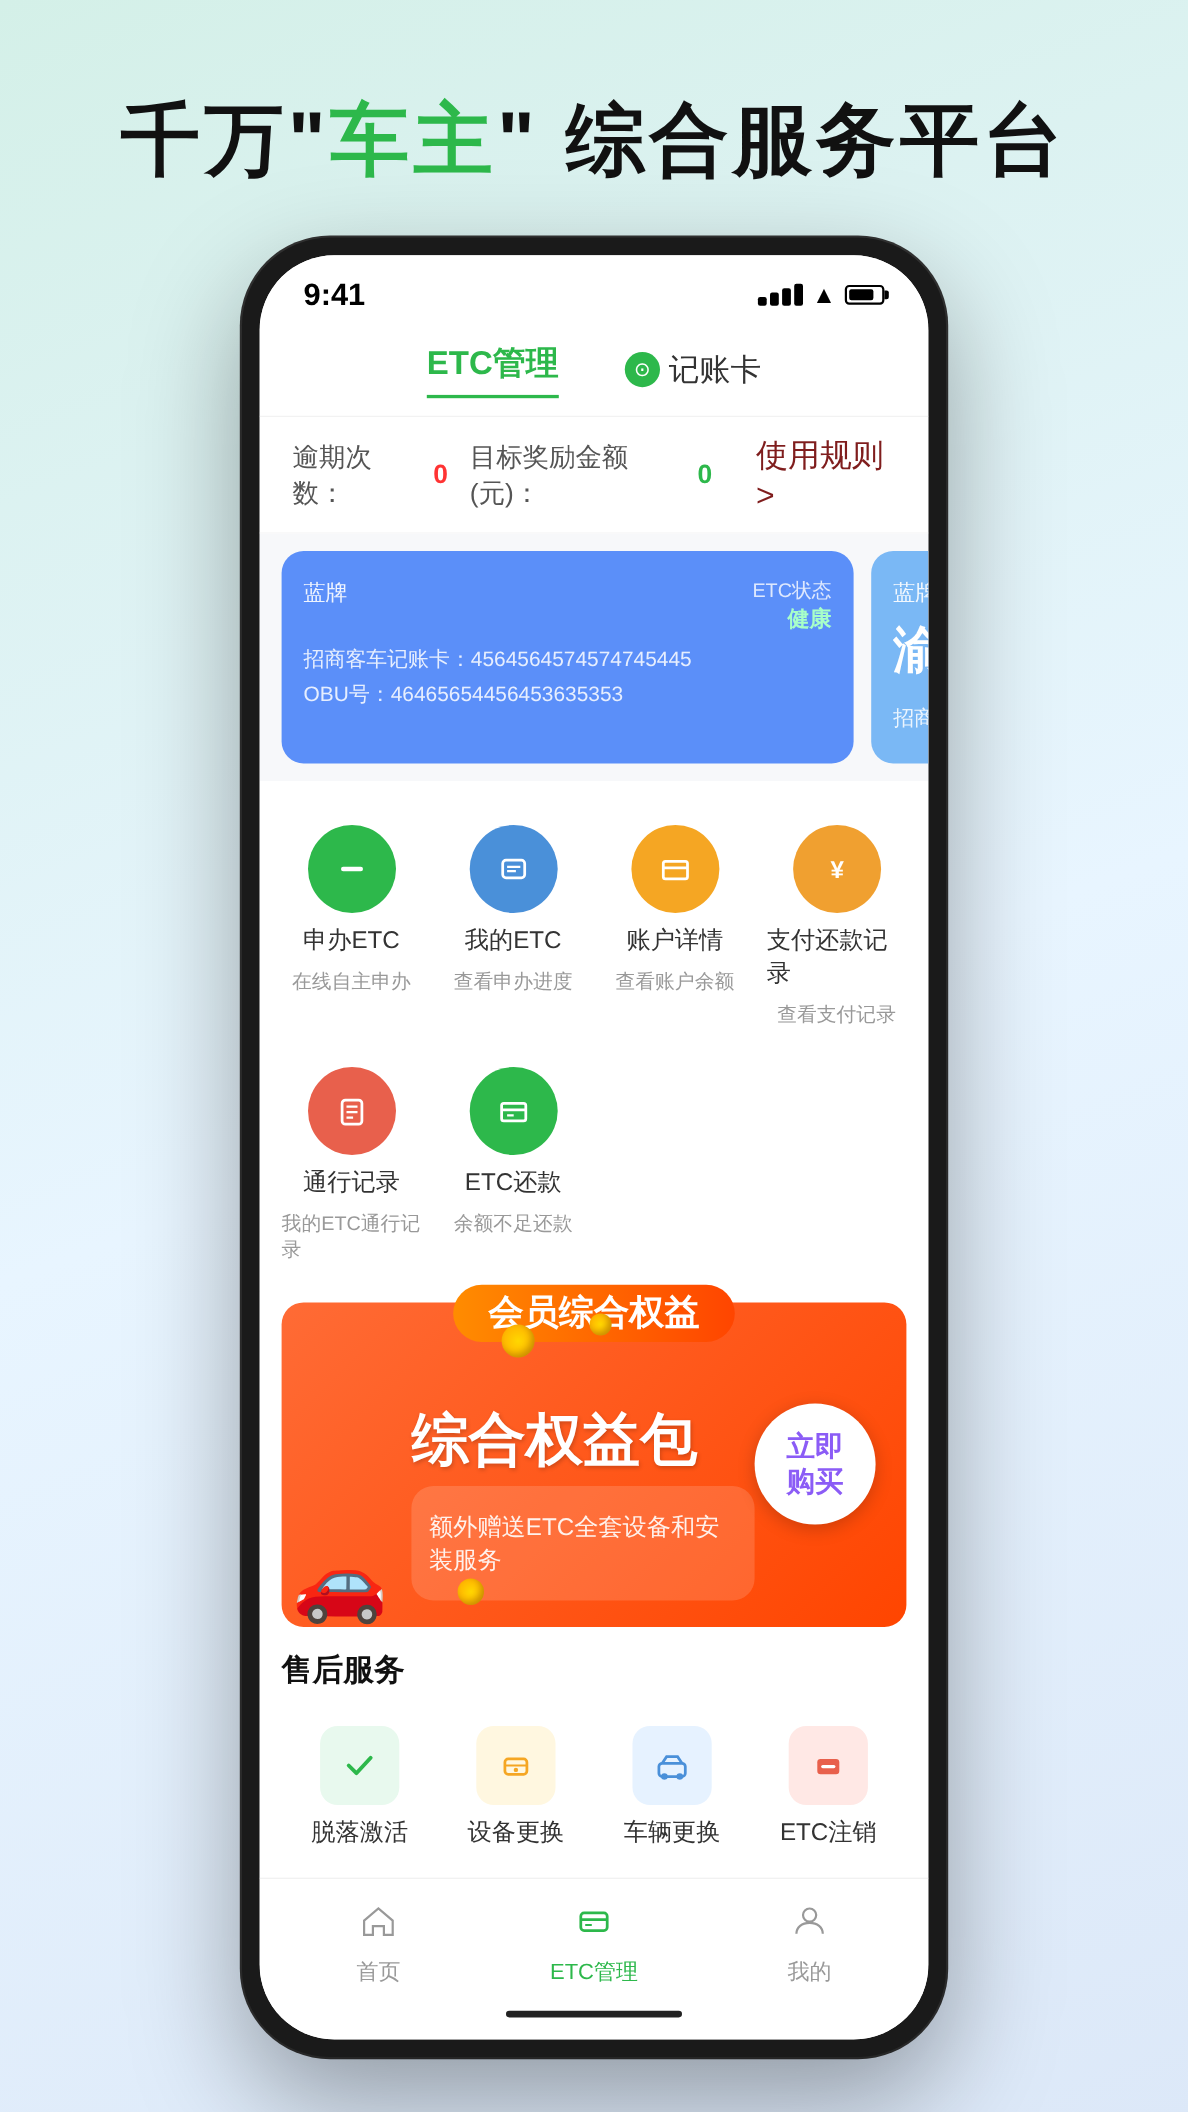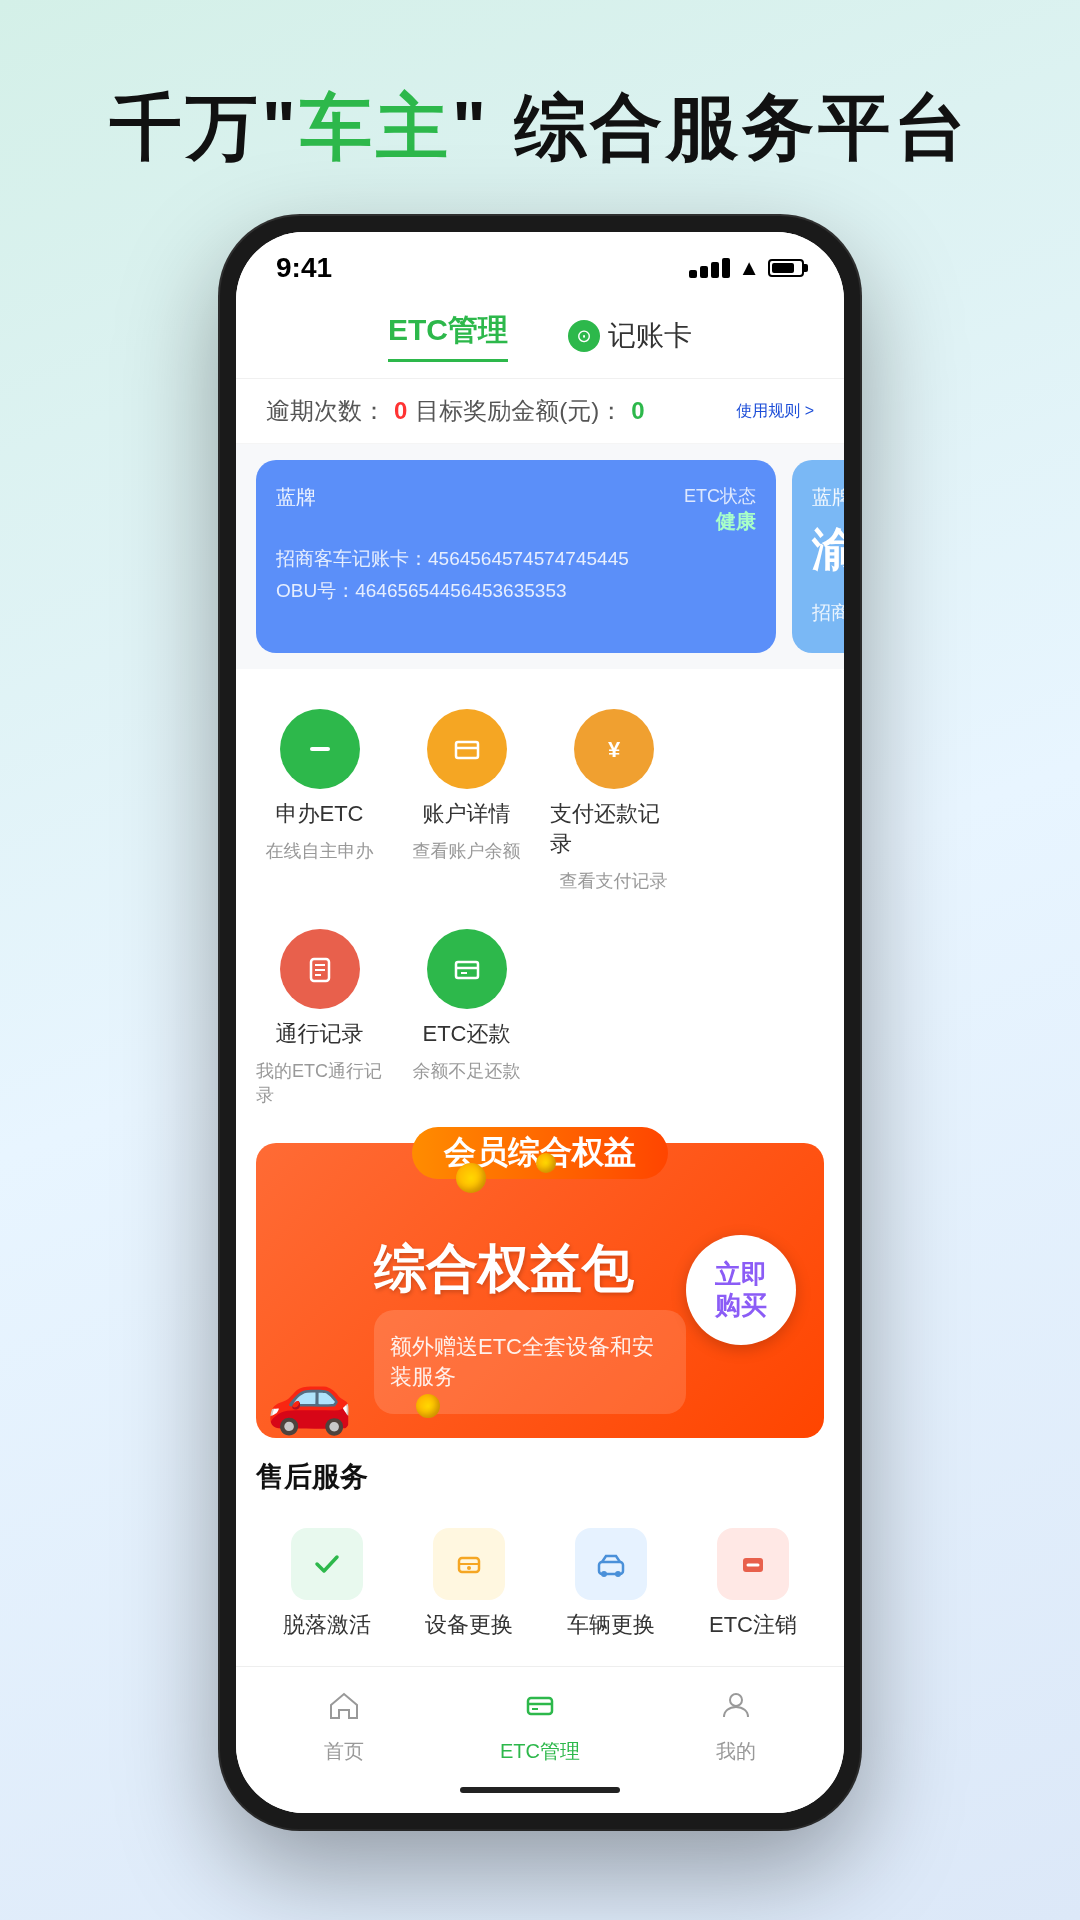--- a/index.html
+++ b/index.html
@@ -133,27 +133,27 @@
     }
 
     
     .stats-bar {
       display: flex;
       align-items: center;
       padding: 16px 30px;
       background: #fff;
       font-size: 24px;
       color: #555;
-      gap: 8px;
+      gap: 20px;
       border-bottom: 1px solid #f5f5f5;
     }
     .stats-bar .red { color: #ff3333; font-weight: 700; }
     .stats-bar .green-val { color: #2db84b; font-weight: 700; }
     .stats-bar .divider { flex: 1; }
-    .stats-bar .rule-link { color: #1d4ed8; font-size: 16px; }
+    .stats-bar .rule-link { color: #7f1d1d; font-size: 29px; }
 
     
     .card-area {
       padding: 16px 20px;
       background: #f7f8fa;
       overflow: hidden;
     }
     .cards-row {
       display: flex;
       gap: 16px;
@@ -460,20 +460,31 @@
         <div class="service-item">
           <div class="service-icon icon-green">
             <svg width="36" height="36" viewBox="0 0 36 36">
                 <rect x="8" y="16" width="20" height="4" rx="2" fill="white"></rect>
               </svg>
           </div>
           <div class="service-name">申办ETC</div>
           <div class="service-desc">在线自主申办</div>
         </div>
         <div class="service-item">
+          <div class="service-icon icon-blue">
+            <svg width="36" height="36" viewBox="0 0 36 36">
+                <rect x="8" y="10" width="20" height="16" rx="3" fill="none" stroke="white" stroke-width="2.5"></rect>
+                <line x1="12" y1="16" x2="24" y2="16" stroke="white" stroke-width="2"></line>
+                <line x1="12" y1="20" x2="20" y2="20" stroke="white" stroke-width="2"></line>
+              </svg>
+          </div>
+          <div class="service-name">我的ETC</div>
+          <div class="service-desc">查看申办进度</div>
+        </div>
+        <div class="service-item">
           <div class="service-icon icon-yellow">
             <svg width="36" height="36" viewBox="0 0 36 36">
                 <rect x="7" y="11" width="22" height="16" rx="2" fill="none" stroke="white" stroke-width="2.5"></rect>
                 <line x1="7" y1="17" x2="29" y2="17" stroke="white" stroke-width="2.5"></line>
               </svg>
           </div>
           <div class="service-name">账户详情</div>
           <div class="service-desc">查看账户余额</div>
         </div>
         <div class="service-item">

